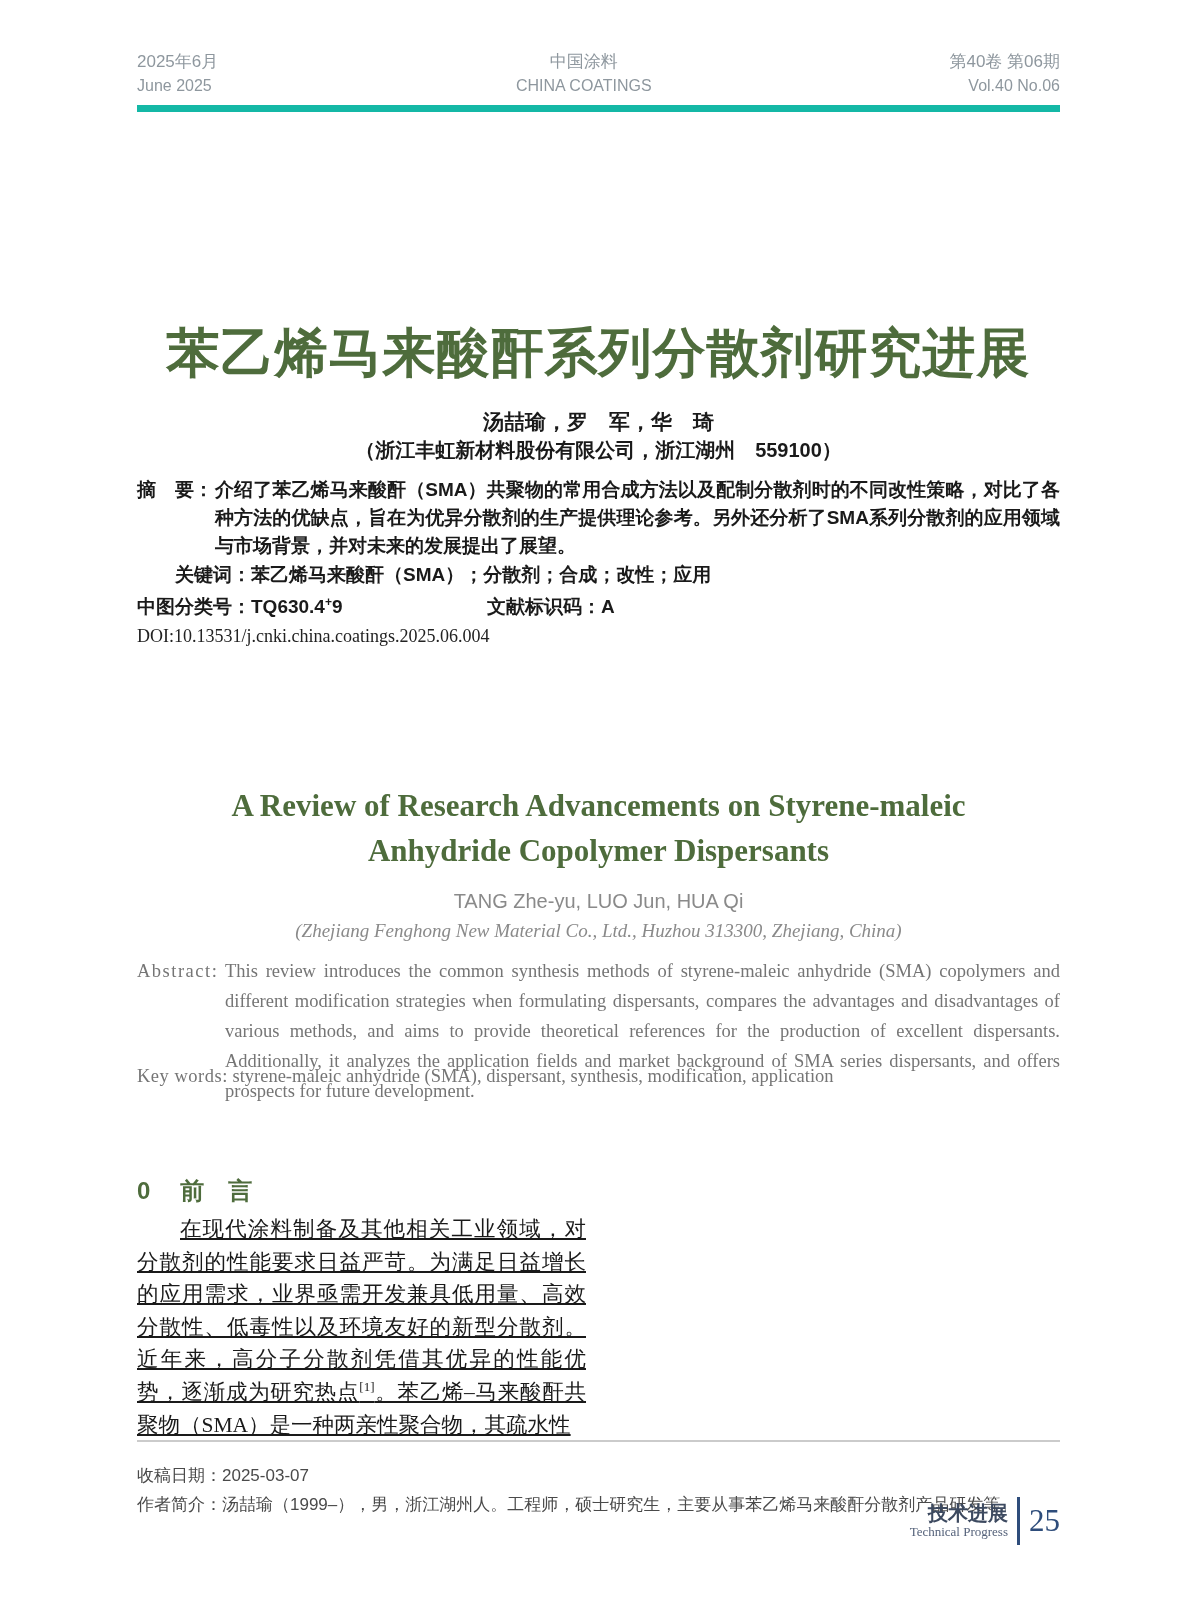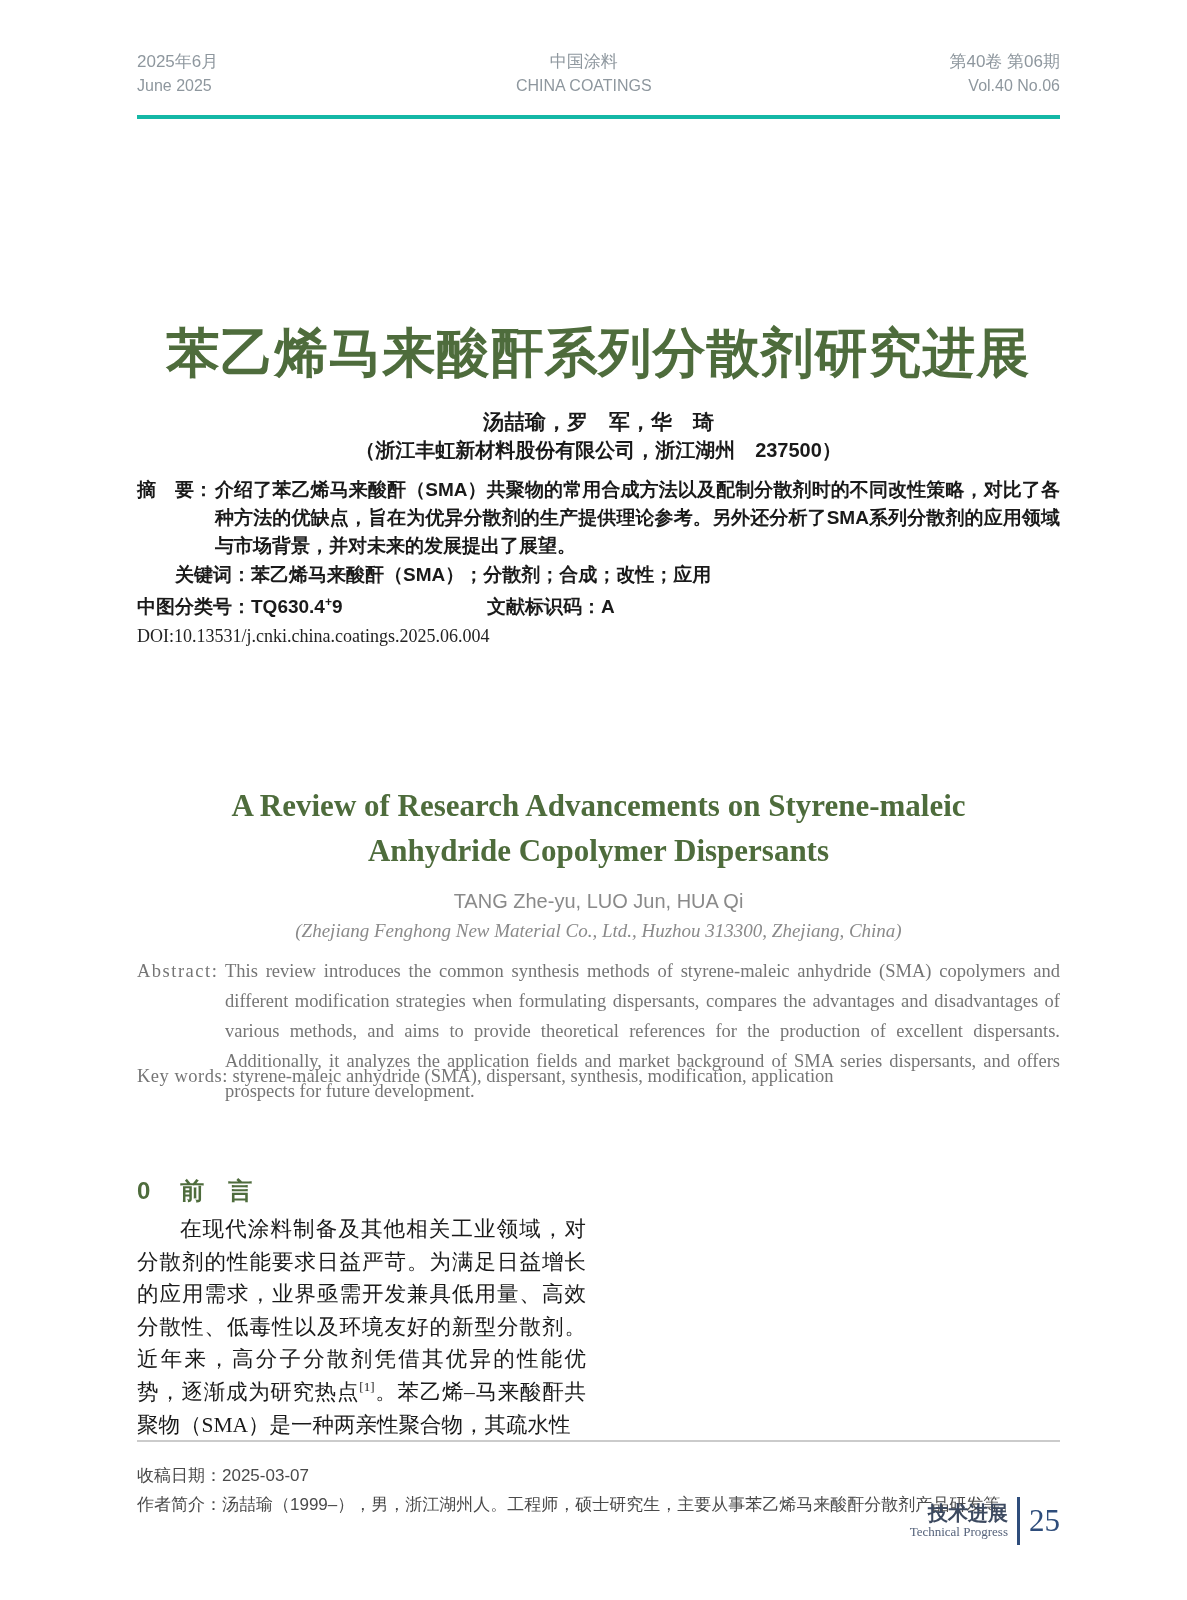--- a/index.html
+++ b/index.html
@@ -9,21 +9,21 @@
     margin:0 auto;
     background:#ffffff;
     font-family:"Liberation Sans",sans-serif;
     color:#1a1a1a;
     overflow:hidden;
   }
   .abs{position:absolute;left:137px;width:923px;}
 
   
   .jheader{top:50px;display:flex;justify-content:space-between;align-items:flex-start;
-    border-bottom:4px solid #14b8a6;padding-bottom:17px;color:#8e979e;}
+    border-bottom:7px solid #14b8a6;padding-bottom:7px;color:#8e979e;}
   .jheader .cell{line-height:24px;font-size:17px;}
   .jheader .cell .en{font-size:16px;}
   .jheader .c{text-align:center;}
   .jheader .r{text-align:right;}
 
   
   .cn-title{top:318px;text-align:center;font-size:53px;font-weight:bold;
     color:#4e6c3c;letter-spacing:1px;white-space:nowrap;}
   .cn-authors{top:408px;text-align:center;font-size:21px;font-weight:bold;}
   .cn-affil{top:437px;text-align:center;font-size:20px;font-weight:bold;}
@@ -59,21 +59,21 @@
   .en-keywords .lbl{letter-spacing:0.5px;}
 
   
   .body-cols{top:1176px;display:flex;gap:24px;}
   .col{width:449px;font-family:"Liberation Serif",serif;font-size:21.5px;
     line-height:32.6px;text-align:justify;}
   .sec-head{font-family:"Liberation Sans",sans-serif;font-size:24px;
     font-weight:bold;color:#4e6c3c;margin:0 0 7px 0;line-height:30px;}
   .sec-head .num{margin-right:30px;}
   .col p{margin:0;}
-  .col .indent{text-indent:2em;}
+  .col .indent{text-indent:2em;text-decoration:underline;}
   .col-r{padding-top:9px;}
   sup.ref{font-size:13px;line-height:0;}
 
   
   .footnote{top:1416px;border-top:2px solid #cbcbcb;padding-top:19px;
     font-size:17px;line-height:29px;color:#4a4a4a;margin-top:24px;}
 
   
   .pfooter{position:absolute;top:1497px;right:127px;display:flex;
     align-items:center;}
@@ -100,21 +100,21 @@
       <div class="en">CHINA COATINGS</div>
     </div>
     <div class="cell r">
       <div class="cn">第40卷 第06期</div>
       <div class="en">Vol.40 No.06</div>
     </div>
   </div>
 
   <h1 class="abs cn-title" style="margin:0;">苯乙烯马来酸酐系列分散剂研究进展</h1>
   <div class="abs cn-authors">汤喆瑜，罗　军，华　琦</div>
-  <div class="abs cn-affil">（浙江丰虹新材料股份有限公司，浙江湖州　237500）</div>
+  <div class="abs cn-affil">（浙江丰虹新材料股份有限公司，浙江湖州　559100）</div>
 
   <div class="abs cn-abstract">
     <span class="lbl">摘　要：</span>
     <span>介绍了苯乙烯马来酸酐（SMA）共聚物的常用合成方法以及配制分散剂时的不同改性策略，对比了各种方法的优缺点，旨在为优异分散剂的生产提供理论参考。另外还分析了SMA系列分散剂的应用领域与市场背景，并对未来的发展提出了展望。</span>
   </div>
   <div class="abs cn-keywords">
     <span>关键词：</span><span>苯乙烯马来酸酐（SMA）；分散剂；合成；改性；应用</span>
   </div>
 
   <div class="abs clc-row">

